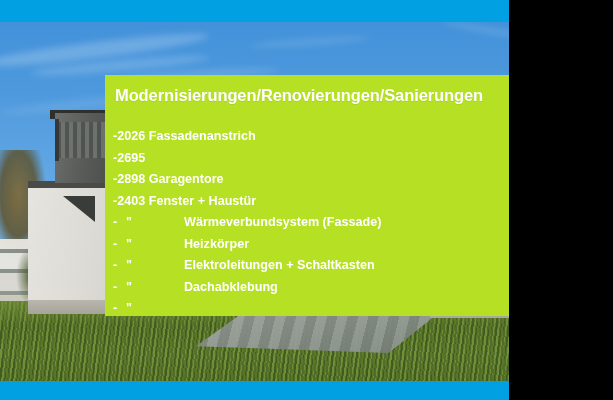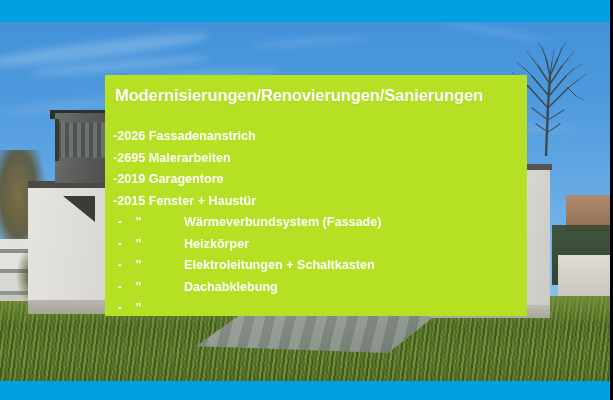--- a/index.html
+++ b/index.html
@@ -1,19 +1,19 @@
 <!DOCTYPE html>
 <html><head>
 <meta charset="utf-8">
 <style>
   * { margin:0; padding:0; box-sizing:border-box; }
   html,body { width:613px; height:400px; overflow:hidden; background:#000; }
   body { font-family:"Liberation Sans", sans-serif; }
 
-  #stage { position:relative; width:610px; height:400px; overflow:hidden;text-align:center; }
+  #stage { position:relative; width:509px; height:400px; overflow:hidden; }
 
   
   #photo { position:absolute; inset:0; overflow:hidden; }
 
   .sky {
     position:absolute; left:0; top:0; width:613px; height:330px;
     background:
       linear-gradient(180deg,#3f8fd8 0%, #4e99dd 28%, #63a8e4 55%, #7cb8ea 78%, #93c4ee 100%);
   }
   .cloud {
@@ -257,28 +257,27 @@
 
   <div id="panel" style="background: rgb(181, 224, 35);">
     <div id="panel-title" style="color: rgb(255, 255, 255);">Modernisierungen/Renovierungen/Sanierungen</div>
     <ul id="panel-list">
         <li class="li" style="color: rgb(255, 255, 255);">
           <span class="year">-2026</span>
           <span class="txt">&nbsp;Fassadenanstrich</span>
         </li>
         <li class="li" style="color: rgb(255, 255, 255);">
           <span class="year">-2695</span>
-          <span class="txt">&nbsp;Malerarbeiten</span>
         </li>
         <li class="li" style="color: rgb(255, 255, 255);">
-          <span class="year">-2019</span>
+          <span class="year">-2898</span>
           <span class="txt">&nbsp;Garagentore</span>
         </li>
         <li class="li" style="color: rgb(255, 255, 255);">
-          <span class="year">-2015</span>
+          <span class="year">-2403</span>
           <span class="txt">&nbsp;Fenster + Haustür</span>
         </li>
         <li class="li sub" style="color: rgb(255, 255, 255);">
           <span class="dash">-</span>
           <span class="ditto">"</span>
           <span class="txt">Wärmeverbundsystem (Fassade)</span>
         </li>
         <li class="li sub" style="color: rgb(255, 255, 255);">
           <span class="dash">-</span>
           <span class="ditto">"</span>

